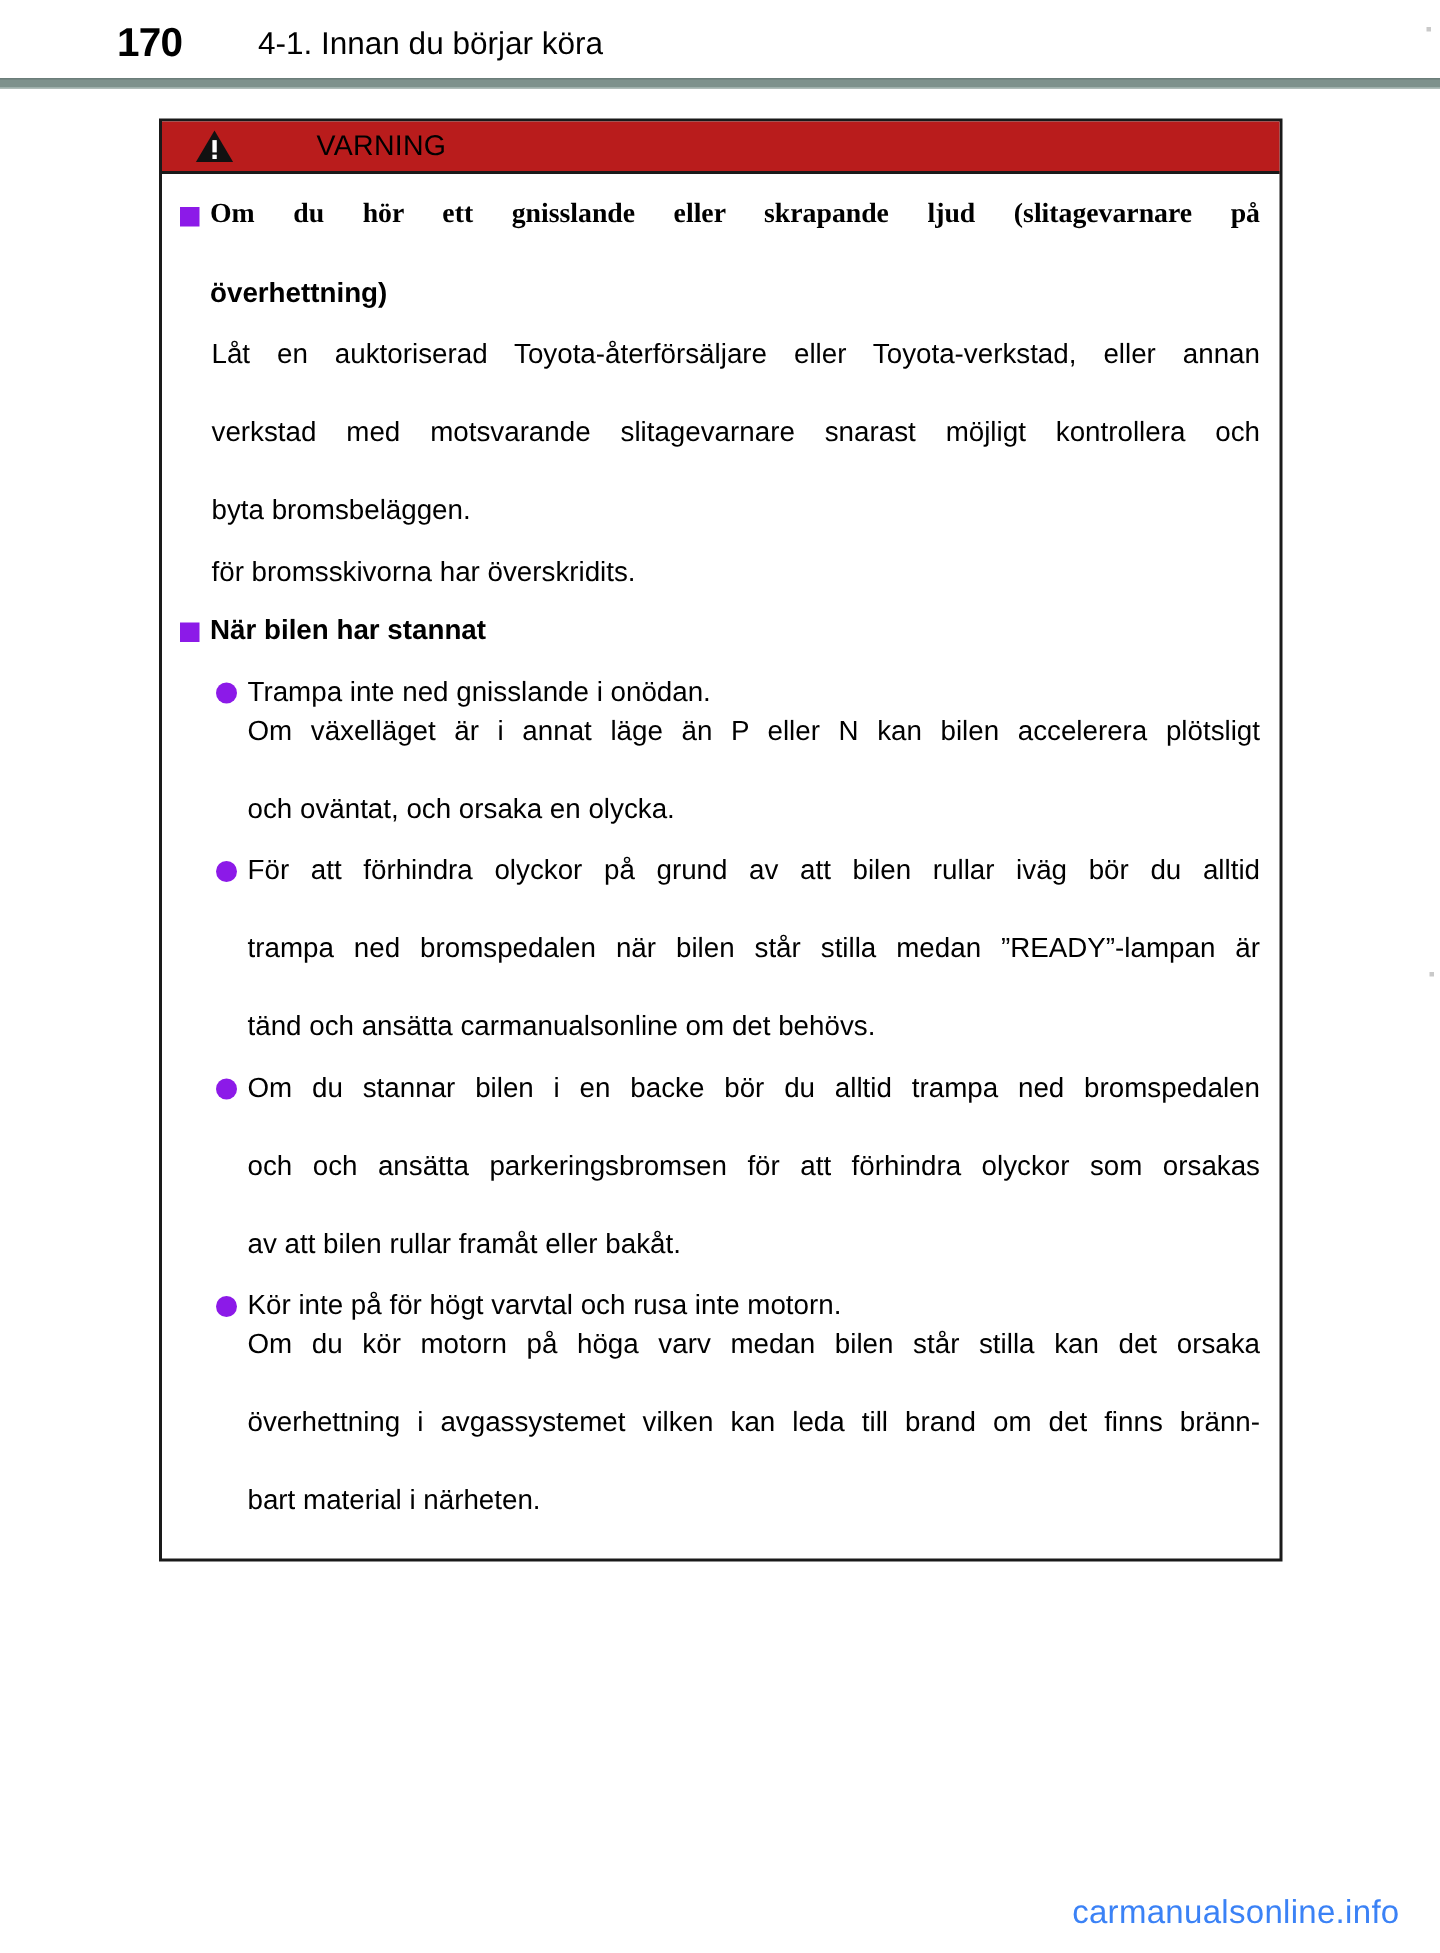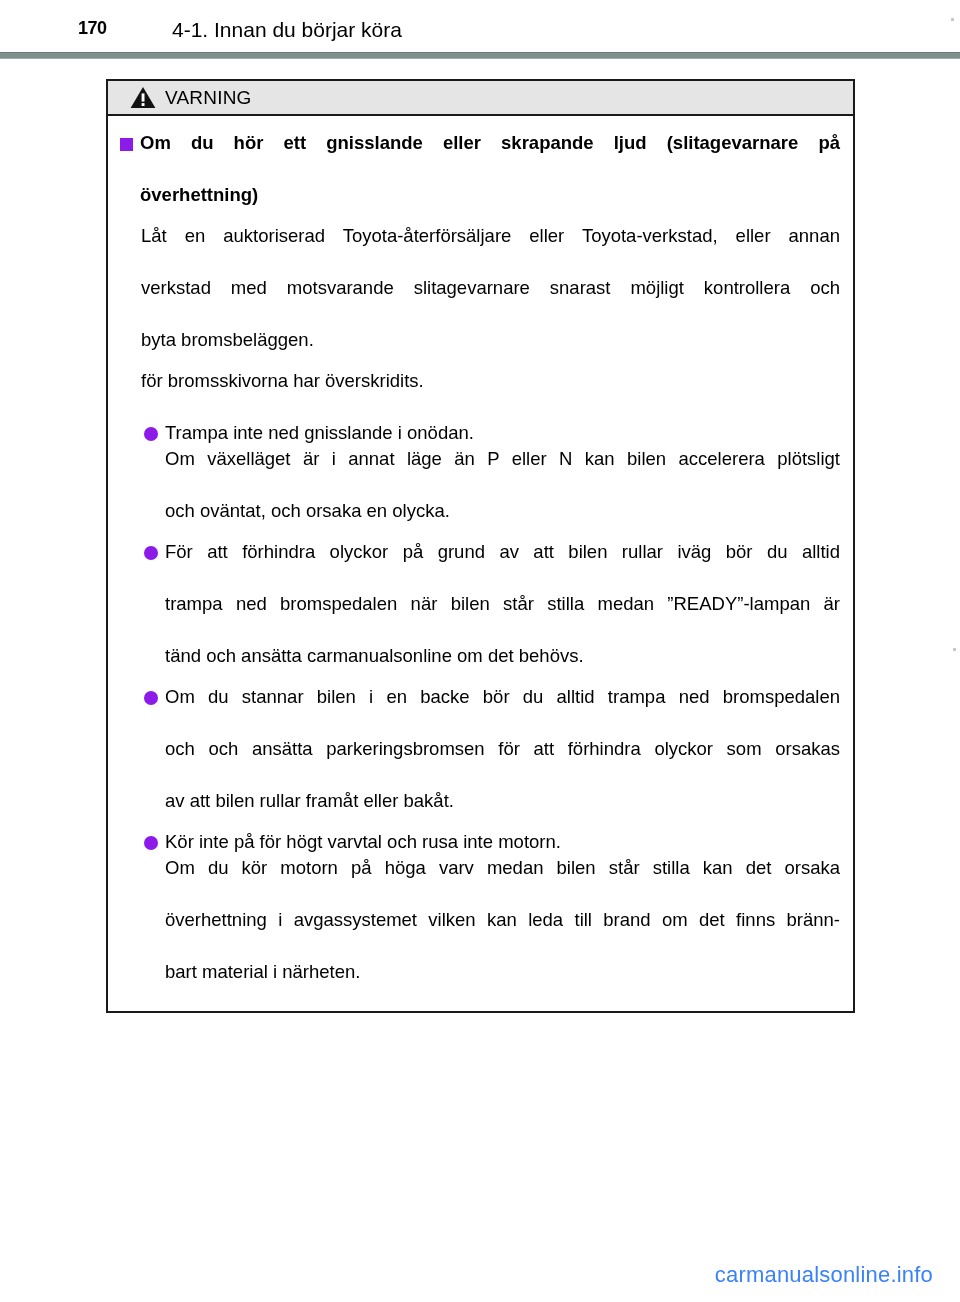--- a/index.html
+++ b/index.html
@@ -21,21 +21,21 @@
     position: absolute;
     left: 0;
     top: 0;
     width: 960px;
     height: 48px;
   }
   .page-number {
     position: absolute;
     left: 78px;
     top: 13px;
-    font-size: 18px;
+    font-size: 27px;
     font-weight: bold;
     letter-spacing: -0.5px;
     line-height: 30px;
   }
   .chapter-title {
     position: absolute;
     left: 172px;
     top: 18px;
     font-size: 21px;
     line-height: 24px;
@@ -57,27 +57,28 @@
   .warning-box {
     position: absolute;
     left: 106px;
     top: 79px;
     width: 749px;
     box-sizing: border-box;
     border: 2px solid #1a1a1a;
     background: #ffffff;
   }
   .warning-header {
-    background: #e5e5e5;
+    background: #b91c1c;
     border-bottom: 2px solid #1a1a1a;
     height: 35px;
     display: flex;
     align-items: center;
     padding-left: 22px;
     box-sizing: border-box;
+    gap: 46px;
   }
   .warning-icon {
     width: 26px;
     height: 23px;
     display: inline-block;
     margin-right: 9px;
     flex: 0 0 auto;
   }
   .warning-label {
     font-size: 19px;
@@ -102,21 +103,21 @@
   .sq-head::after {
     content: "";
     position: absolute;
     left: 2px;
     top: 8px;
     width: 13px;
     height: 13px;
     background: #8c1ae8;
   }
   .sq-head .t { display: block; }
-  .sq-head .t.justify { text-align: justify; }
+  .sq-head .t.justify { text-align: justify; font-family: Liberation Serif, serif; }
   .sq-head .t.justify::after {
     content: "";
     display: inline-block;
     width: 100%;
   }
 
   .para {
     padding-left: 23px;
     font-size: 18.5px;
     line-height: 26px;
@@ -214,20 +215,23 @@
     </div>
 
     <div class="gap-md"></div>
 
     <div class="para">
       <span class="t">för bromsskivorna har överskridits.</span>
     </div>
 
     <div class="gap-sm"></div>
 
+    <div class="sq-head">
+      <span class="t">När bilen har stannat</span>
+    </div>
 
     <div class="gap-sm"></div>
 
     <div class="dot-item">
       <span class="t">Trampa inte ned gnisslande i onödan.</span>
       <span class="t justify">Om  växelläget  är  i  annat  läge  än  P  eller  N  kan  bilen  accelerera  plötsligt</span>
       <span class="t">och oväntat, och orsaka en olycka.</span>
     </div>
 
     <div class="gap-md"></div>

